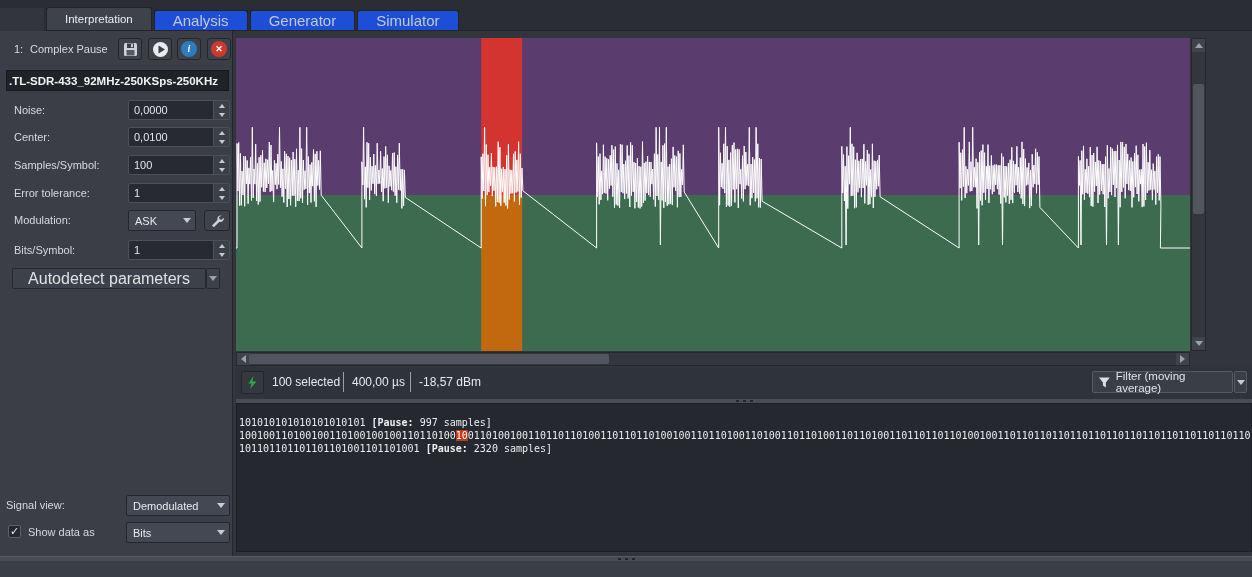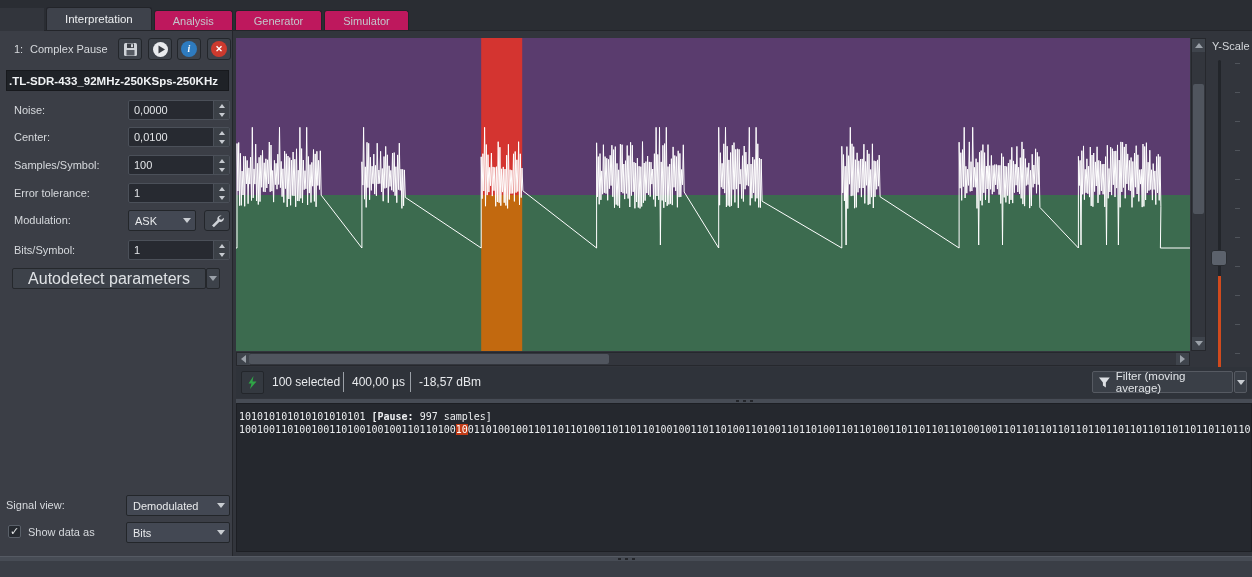--- a/index.html
+++ b/index.html
@@ -2,21 +2,21 @@
 <html><head>
 <meta charset="utf-8">
 <style>
   html,body{margin:0;padding:0;background:#26282d;}
   *{box-sizing:border-box;}
   .app{position:relative;width:1252px;height:577px;background:#32353c;font-family:"Liberation Sans",sans-serif;color:#dcdfe3;overflow:hidden;}
 
   
   .topstrip{position:absolute;left:0;top:0;width:1252px;height:8px;background:#2a2d33;}
   .tabbar{position:absolute;left:0;top:8px;width:1252px;height:23px;background:#2a2d33;display:flex;align-items:flex-end;border-bottom:1px solid #23252a;margin-left:44px;}
-  .tab{height:20px;display:flex;align-items:center;padding:0 18px;font-size:11px;background:#be185d;color:#c3c7cc;border:1px solid #222429;border-bottom:none;border-radius:3px 3px 0 0;margin-left:2px;cursor:default;}
+  .tab{height:20px;display:flex;align-items:center;padding:0 18px;font-size:15px;background:#1d4ed8;color:#c3c7cc;border:1px solid #222429;border-bottom:none;border-radius:3px 3px 0 0;margin-left:2px;cursor:default;}
   .tab.active{height:23px;background:#3e424b;color:#eceef0;font-size:11.5px;}
 
   
   .left-panel{position:absolute;left:0;top:31px;width:233px;height:525px;background:#3b3e46;border-right:1px solid #24262b;}
   .lbl{position:absolute;font-size:11px;color:#d6d9dd;white-space:nowrap;}
   .toolbtn{position:absolute;width:24px;height:22px;background:#3e434b;border:1px solid #23262b;border-radius:3px;display:flex;align-items:center;justify-content:center;}
   .icon-circle{width:16px;height:16px;border-radius:50%;display:flex;align-items:center;justify-content:center;color:#fff;font-weight:bold;font-size:10px;line-height:1;}
   .name-field{position:absolute;left:6px;top:39px;width:223px;height:21px;background:#1f2227;border:1px solid #17191d;color:#f0f2f4;font-weight:bold;font-size:11.5px;display:flex;align-items:center;padding-left:2px;white-space:nowrap;overflow:hidden;}
   .spin{position:absolute;left:128px;width:102px;height:20px;background:#272a31;border:1px solid #4b5059;border-radius:2px;display:flex;}
   .spin .val{flex:1;font-size:11px;color:#e4e6e9;display:flex;align-items:center;padding-left:5px;}
@@ -55,21 +55,21 @@
   .statusbar{position:absolute;left:236px;top:367px;width:1016px;height:31px;background:#2f333a;}
   .statusbar .txt{position:absolute;top:8px;font-size:12px;color:#e8eaed;white-space:nowrap;}
   .statusbar .sep{position:absolute;top:5px;width:1px;height:20px;background:#9ba0a7;}
   .iconbtn{position:absolute;left:5px;top:4px;width:23px;height:23px;background:#343940;border:1px solid #23262b;border-radius:2px;display:flex;align-items:center;justify-content:center;}
   .filterbtn{position:absolute;left:856px;top:4px;width:141px;height:22px;background:#3a3f47;border:1px solid #565a62;border-radius:2px;display:flex;align-items:center;font-size:11.5px;color:#e2e5e8;padding-left:5px;}
   .filterarrow{position:absolute;left:998px;top:4px;width:13px;height:22px;background:#3a3f47;border:1px solid #565a62;border-radius:2px;display:flex;align-items:center;justify-content:center;}
   .filterarrow::after{content:"";width:0;height:0;border-left:4px solid transparent;border-right:4px solid transparent;border-top:5px solid #c9cdd2;}
 
   .splitter{position:absolute;left:236px;top:399px;width:1016px;height:4px;background:#474c55;display:flex;align-items:center;justify-content:center;gap:4px;}
   .splitter i,.bsplitter i{width:3px;height:2px;background:#24262b;display:block;}
-  .bits-area{position:absolute;left:236px;top:403px;width:1016px;height:149px;background:#25282e;border:1px solid #1d1f24;padding:6px 2px;overflow:hidden;}
+  .bits-area{position:absolute;left:236px;top:403px;width:1016px;height:149px;background:#25282e;border:1px solid #1d1f24;padding:12px 2px;overflow:hidden;}
   .bit-line{font-family:"DejaVu Sans Mono",monospace;font-size:10px;line-height:13px;color:#eceef0;white-space:pre;}
   .seg-b{font-weight:bold;}
   .seg-hl{background:#c03b17;color:#fff;}
 
   .bsplitter{position:absolute;left:0;top:556px;width:1252px;height:5px;background:#474c55;display:flex;align-items:center;justify-content:center;gap:4px;border-top:1px solid #555a63;}
   .bottom-space{position:absolute;left:0;top:561px;width:1252px;height:16px;background:#3a3e46;}
 </style>
 </head>
 <body>
 
@@ -217,37 +217,20 @@
   <div class="vscroll">
     <div class="arr" style="top:0;">
         <i class="tri-u2"></i>
       </div>
     <div class="thumb"></div>
     <div class="arr" style="bottom:0;">
         <i class="tri-d2"></i>
       </div>
   </div>
 
-  <div class="yscale">
-    <span class="title">Y-Scale</span>
-    <div class="groove"></div>
-    <div class="fill"></div>
-    <div class="handle"></div>
-  <div class="tick" style="top: 25px;"></div>
-      <div class="tick" style="top: 54px;"></div>
-      <div class="tick" style="top: 83px;"></div>
-      <div class="tick" style="top: 112px;"></div>
-      <div class="tick" style="top: 141px;"></div>
-      <div class="tick" style="top: 170px;"></div>
-      <div class="tick" style="top: 199px;"></div>
-      <div class="tick" style="top: 228px;"></div>
-      <div class="tick" style="top: 257px;"></div>
-      <div class="tick" style="top: 286px;"></div>
-      <div class="tick" style="top: 315px;"></div>
-    </div>
 
   <div class="hscroll">
     <div class="arr" style="left:0;">
         <i class="tri-l"></i>
       </div>
     <div class="thumb"></div>
     <div class="arr" style="right:0;">
         <i class="tri-r"></i>
       </div>
   </div>
@@ -275,20 +258,21 @@
 
   <div class="splitter">
       <i></i>
       <i></i>
       <i></i>
     </div>
 
   <div class="bits-area">
       <div class="bit-line"><span class="seg-t">101010101010101010101 </span><span class="seg-b">[Pause:</span><span class="seg-t"> 997 samples]</span></div>
       <div class="bit-line"><span class="seg-t">100100110100100110100100100110110100</span><span class="seg-hl">10</span><span class="seg-t">0110100100110110110100110110110100100110110100110100110110100110110100110110110110100100110110110110110110110110110110110110110110110110</span></div>
+      <div class="bit-line"><span class="seg-t">101101101101101101001101101001 </span><span class="seg-b">[Pause:</span><span class="seg-t"> 2320 samples]</span></div>
     </div>
 
   <div class="bsplitter">
       <i></i>
       <i></i>
       <i></i>
     </div>
   <div class="bottom-space"></div>
 </div>
 

